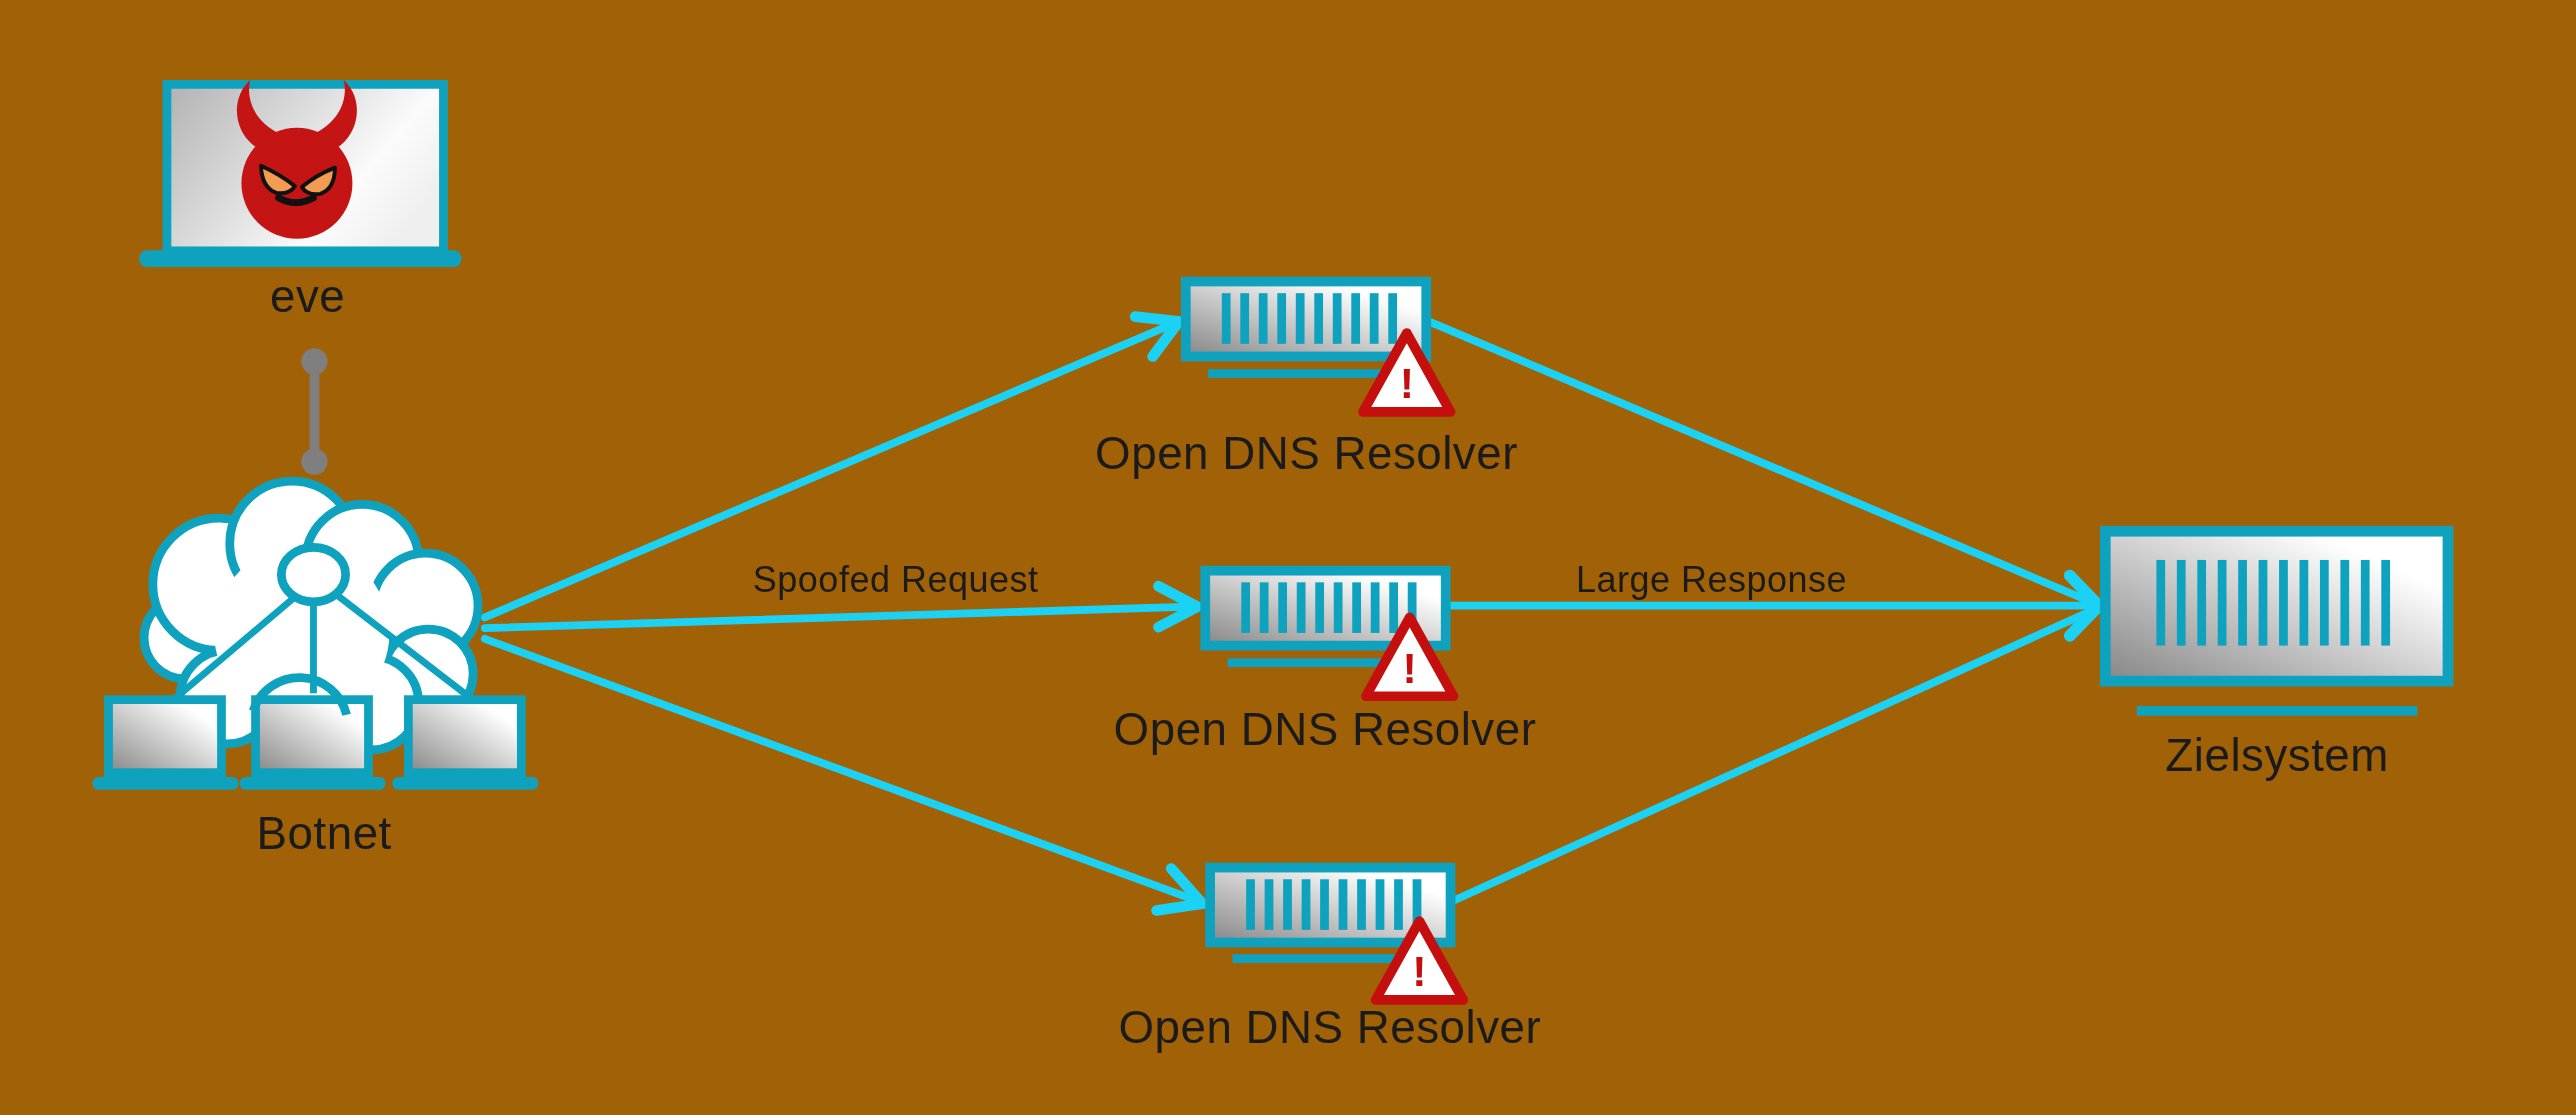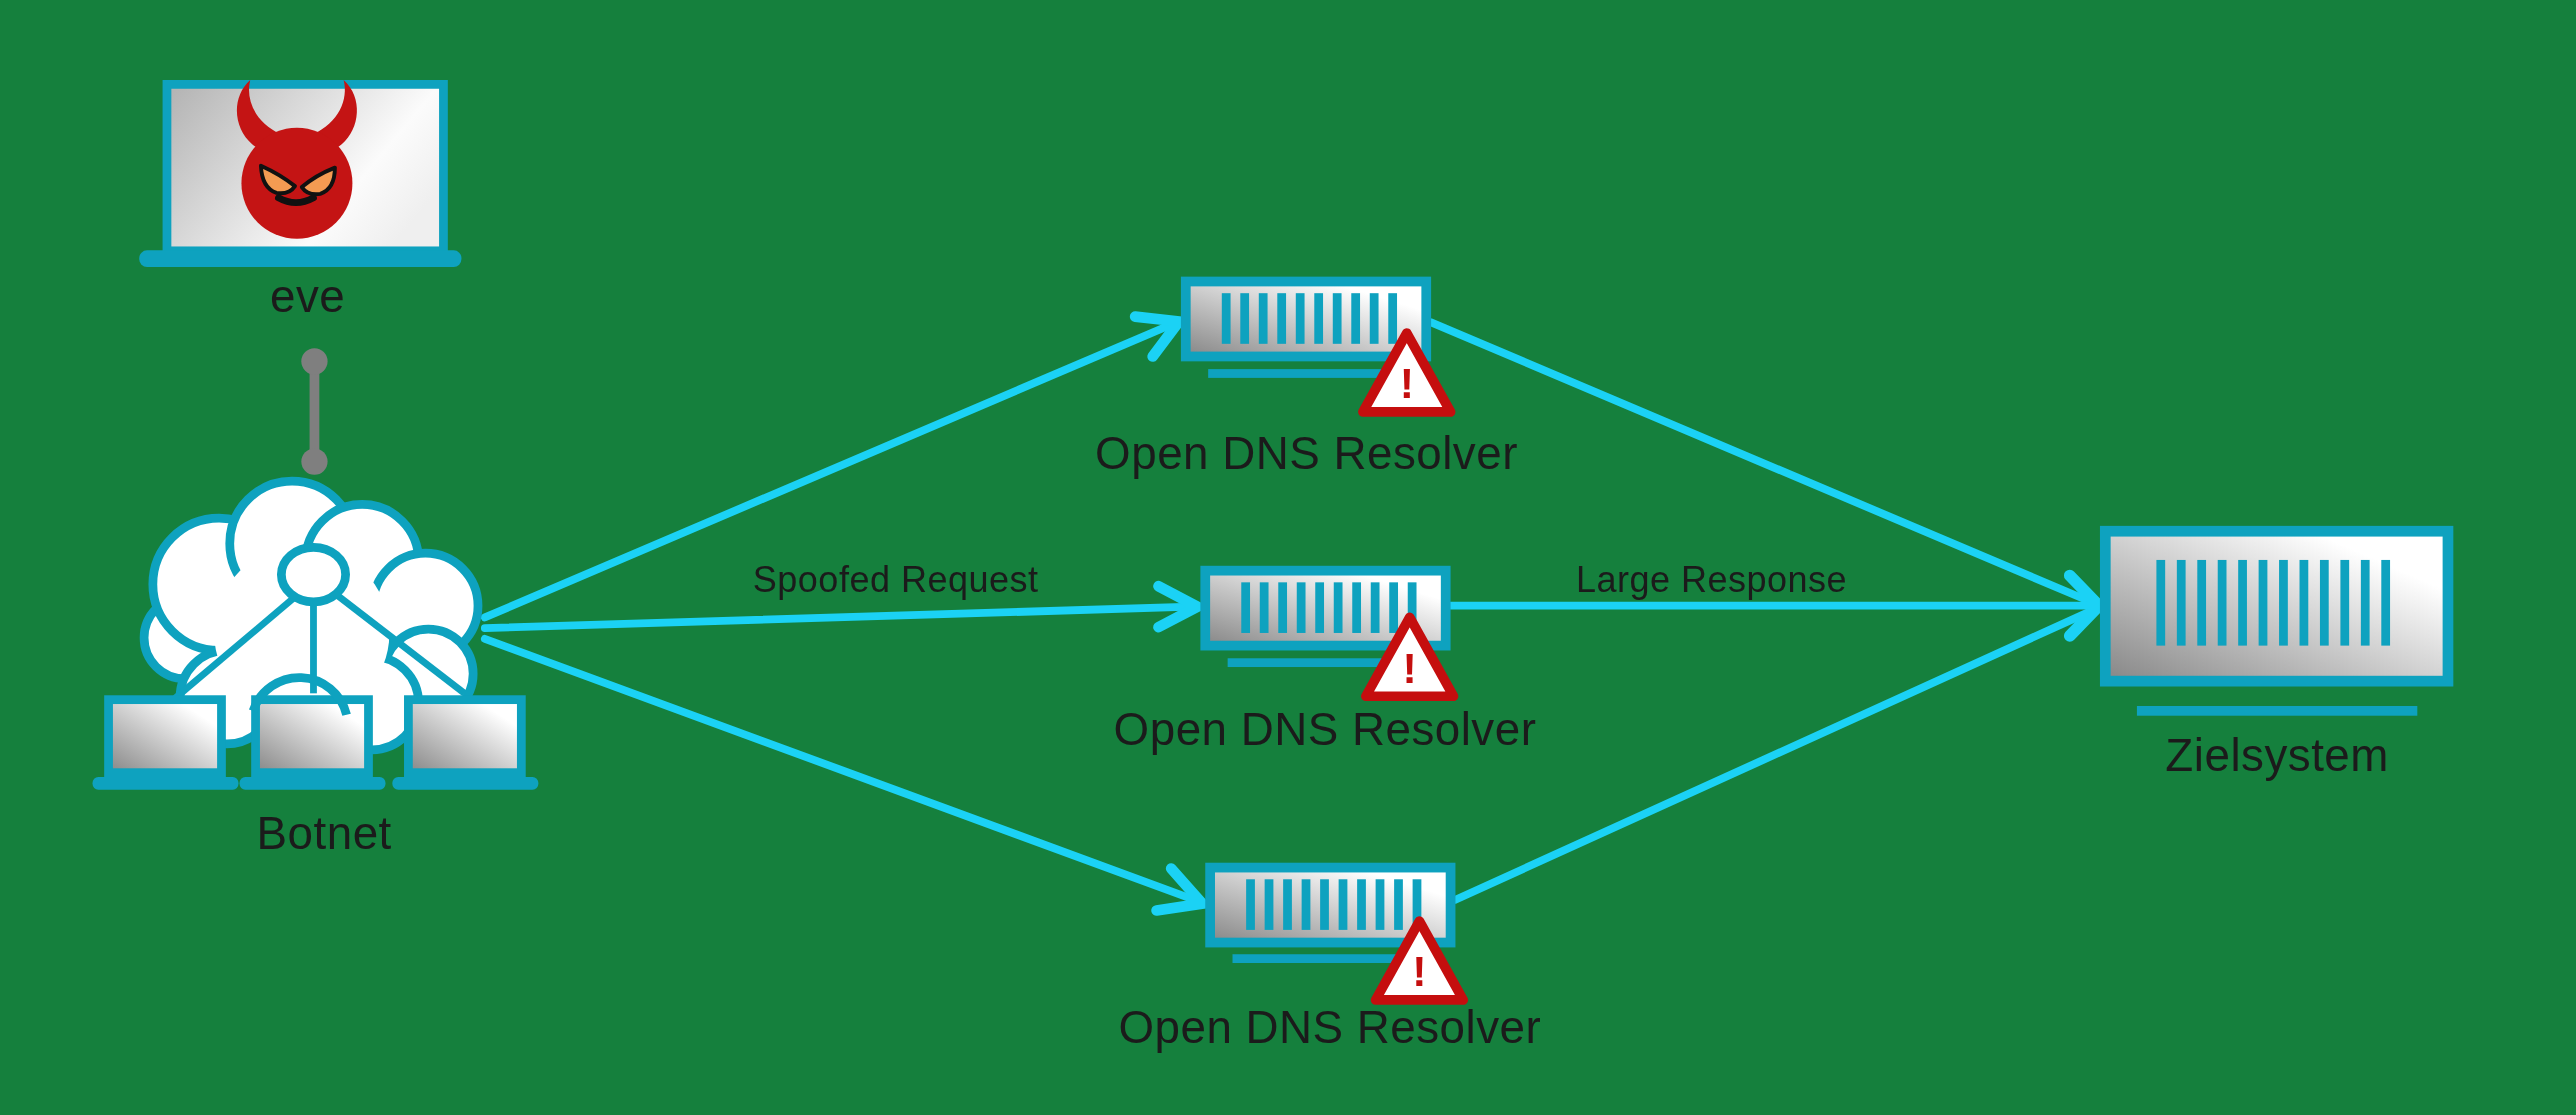--- a/index.html
+++ b/index.html
@@ -1,16 +1,16 @@
 <!DOCTYPE html>
 <html style="--color-teal: #0ea2bf; --color-cyan: #1bd2f5; --color-red: #c50e0e; --color-devil_red: #c41414; --color-eye_orange: #f49b52; --color-gray: #7f7f7f; --color-text: #1b1b1b;"><head>
 <meta charset="utf-8">
 <style>
   html,body{margin:0;padding:0;background:#ffffff;}
-  #stage{position:relative;width:2576px;height:1116px;background:#15803d;overflow:hidden;}
+  #stage{position:relative;width:2576px;height:1116px;background:#a16207;overflow:hidden;}
   svg{display:block;}
   .label{
     font-family:"Liberation Sans","DejaVu Sans",sans-serif;
     fill:var(--color-text,#1b1b1b);
     letter-spacing:0.5px;
   }
   .label-big{font-size:47px;}
   .label-edge{font-size:37px;}
   .teal-stroke{stroke:var(--color-teal,#0ea2bf);}
   .teal-fill{fill:var(--color-teal,#0ea2bf);}

